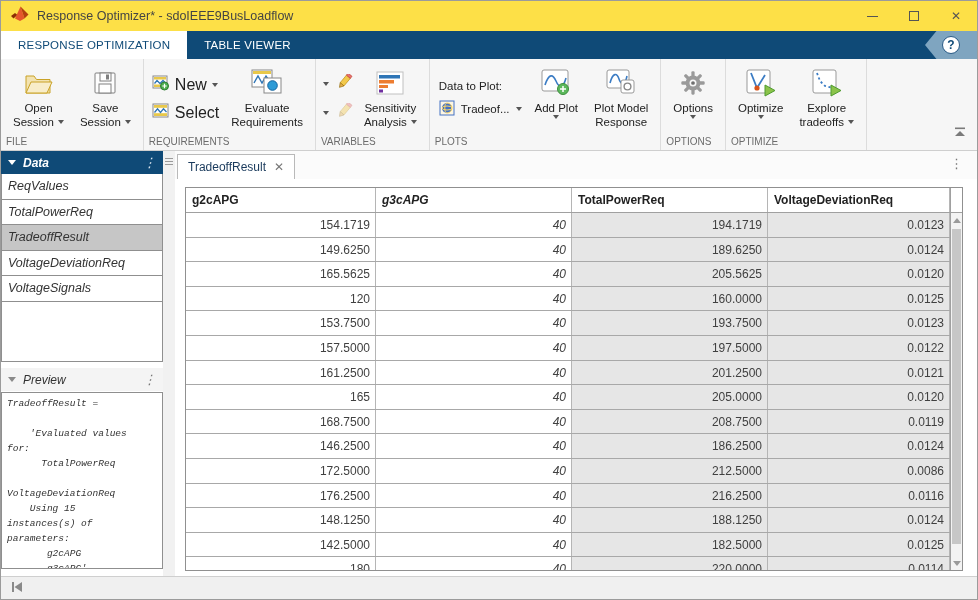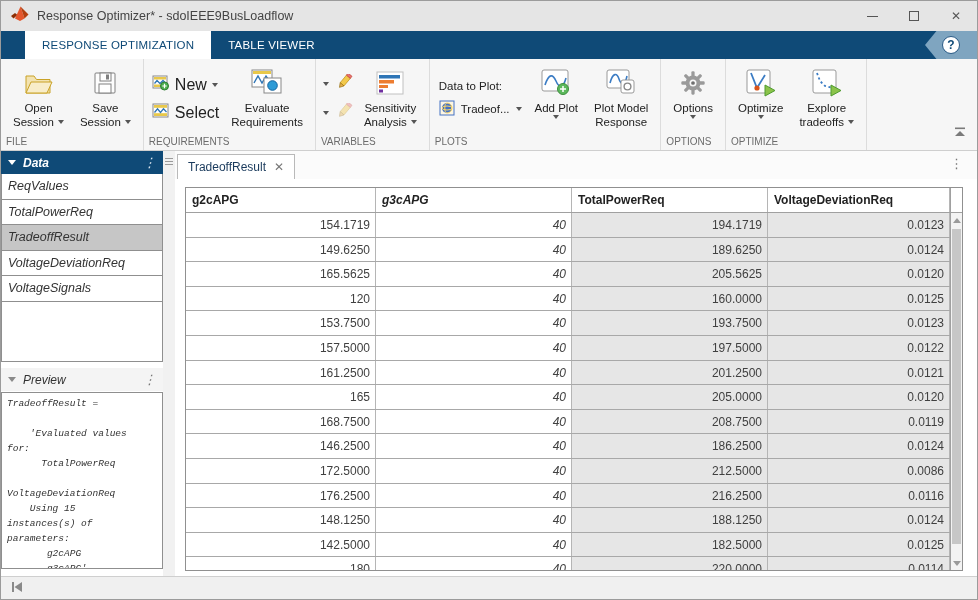--- a/index.html
+++ b/index.html
@@ -1,29 +1,29 @@
 <!DOCTYPE html>
 <html><head>
 <meta charset="utf-8">
 <style>
   * { box-sizing: border-box; margin: 0; padding: 0; }
   body { font-family: "Liberation Sans", sans-serif; background: #888; }
   .app { width: 978px; height: 600px; background: #fff; position: relative; overflow: hidden;
          border: 1px solid #9b9b9b; }
 
   
-  .titlebar { height: 30px; background: #e5e5e5; display: flex; align-items: center; padding-left: 10px; }
+  .titlebar { height: 30px; background: #fde047; display: flex; align-items: center; padding-left: 10px; }
   .titlebar .title { font-size: 12.5px; color: #444; margin-left: 8px; flex: 1; }
   .wincontrols { display: flex; height: 100%; }
   .winbtn { width: 42px; display: flex; align-items: center; justify-content: center; color: #555; font-size: 12px; cursor: default; }
   .min-glyph { width: 11px; border-top: 1px solid #555; display: inline-block; }
   .max-glyph { width: 10px; height: 10px; border: 1px solid #555; display: inline-block; }
 
   
-  .ribbontabs { height: 28px; background: #0f4a77; display: flex; align-items: stretch; position: relative; padding-left: 24px; }
+  .ribbontabs { height: 28px; background: #0f4a77; display: flex; align-items: stretch; position: relative; }
   .rtab { display: flex; align-items: center; padding: 0 17px; font-size: 11.5px; color: #fff; letter-spacing: .2px; cursor: default; }
   .rtab.active { background: #fff; color: #0f4a77; }
   .helpwrap { position: absolute; right: 0; top: 0; height: 28px; display: flex; align-items: center; }
   .helpbadge { height: 28px; width: 52px; background: #7fa5c0; clip-path: polygon(22% 0, 100% 0, 100% 100%, 22% 100%, 0 50%);
                display: flex; align-items: center; justify-content: center; }
   .helpcircle { width: 18px; height: 18px; border-radius: 50%; background: #fff; border: 1px solid #2a5b86;
                 color: #0f4a77; font-weight: bold; font-size: 12px; display: flex; align-items: center; justify-content: center; }
 
   
   .toolbar { height: 92px; background: #f6f6f6; border-bottom: 1px solid #cfcfcf; display: flex; align-items: stretch; }

